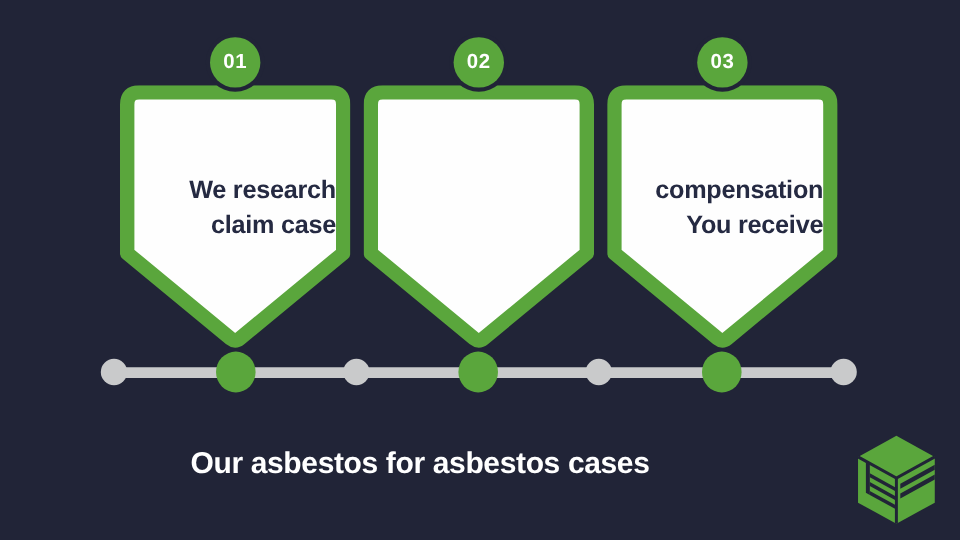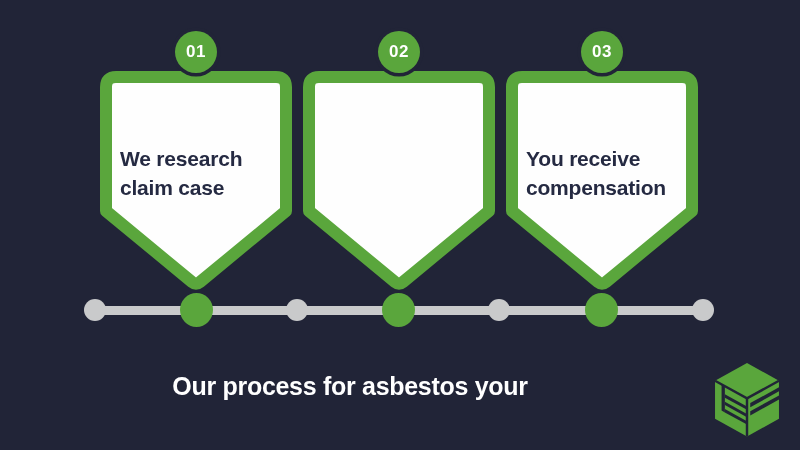--- a/index.html
+++ b/index.html
@@ -29,21 +29,21 @@
     position:absolute;top:3px;left:75px;width:42px;height:42px;
     border-radius:50%;background:var(--accent-green);
     color:#ffffff;font-size:17px;font-weight:bold;letter-spacing:.5px;
     display:flex;align-items:center;justify-content:center;
     box-shadow:0 0 0 3.5px var(--background);
     z-index:2;
   }
   .badge-svg{position:absolute;top:43px;left:0;z-index:1;}
   .step-text{
     position:absolute;top:114px;left:20px;right:12px;height:62px;z-index:3;
-    display:flex;flex-direction:column;align-items:flex-start;justify-content:center;
+    display:flex;flex-direction:column;align-items:flex-end;justify-content:center;
     text-align:center;color:var(--text-dark);
     font-size:21px;font-weight:bold;line-height:29px;letter-spacing:-0.2px;
   }
 
   
   .tl-line{
     position:absolute;left:95px;top:306px;width:608px;height:9px;
     background:var(--timeline-gray);border-radius:5px;
   }
   .tl-dot-gray{
@@ -94,35 +94,35 @@
   </div>
 
   <div class="step step-3">
     <div class="num-circle">
       <span>03</span>
     </div>
     <svg class="badge-svg" width="192" height="222" viewBox="0 0 192 222">
       <path d="M16,6 L176,6 Q186,6 186,16 L186,140 L100,211 Q96,214.2 92,211 L6,140 L6,16 Q6,6 16,6 Z" fill="var(--card-white)" stroke="var(--accent-green)" stroke-width="12" stroke-linejoin="round"></path>
     </svg>
     <div class="step-text">
+      <span>compensation</span>
       <span>You receive</span>
-      <span>compensation</span>
     </div>
   </div>
 
   <div class="tl-line"></div>
   <div class="tl-dot-gray" style="left:84px"></div>
   <div class="tl-dot-gray" style="left:286px"></div>
   <div class="tl-dot-gray" style="left:488px"></div>
   <div class="tl-dot-gray" style="left:692px"></div>
   <div class="tl-dot-green" style="left:180px"></div>
   <div class="tl-dot-green" style="left:382px"></div>
   <div class="tl-dot-green" style="left:585px"></div>
 
-  <div class="title">Our process for asbestos your</div>
+  <div class="title">Our asbestos for asbestos cases</div>
 
   <svg class="logo" viewBox="0 0 100 100">
     <polygon points="50,5 89,26.5 89,73 50,94.5 11,73 11,26.5" fill="var(--accent-green)"></polygon>
     <path d="M11,26.5 L50,48 L89,26.5" fill="none" stroke="var(--background)" stroke-width="3"></path>
     <path d="M50,48 L50,94.5" fill="none" stroke="var(--background)" stroke-width="3"></path>
     <g transform="translate(11,26.5) skewY(28.9)">
       <rect x="8" y="0" width="4" height="32" fill="var(--background)"></rect>
       <rect x="12" y="10" width="27" height="4" fill="var(--background)"></rect>
       <rect x="12" y="19" width="27" height="4" fill="var(--background)"></rect>
       <rect x="12" y="28" width="27" height="4" fill="var(--background)"></rect>

